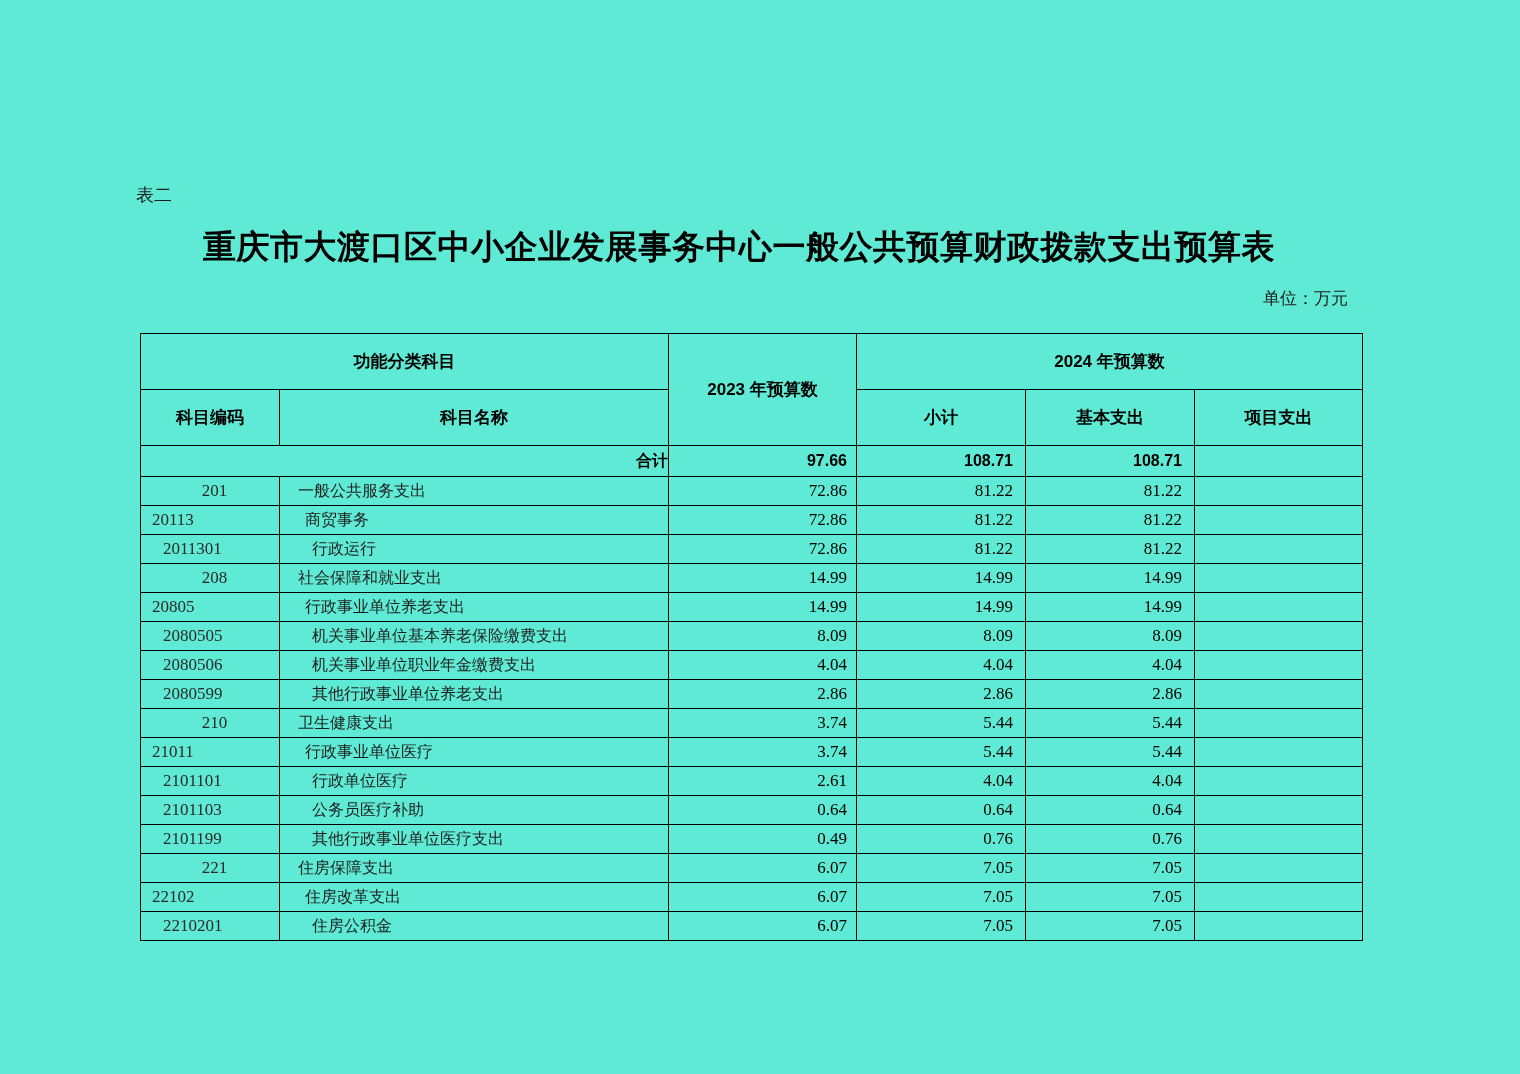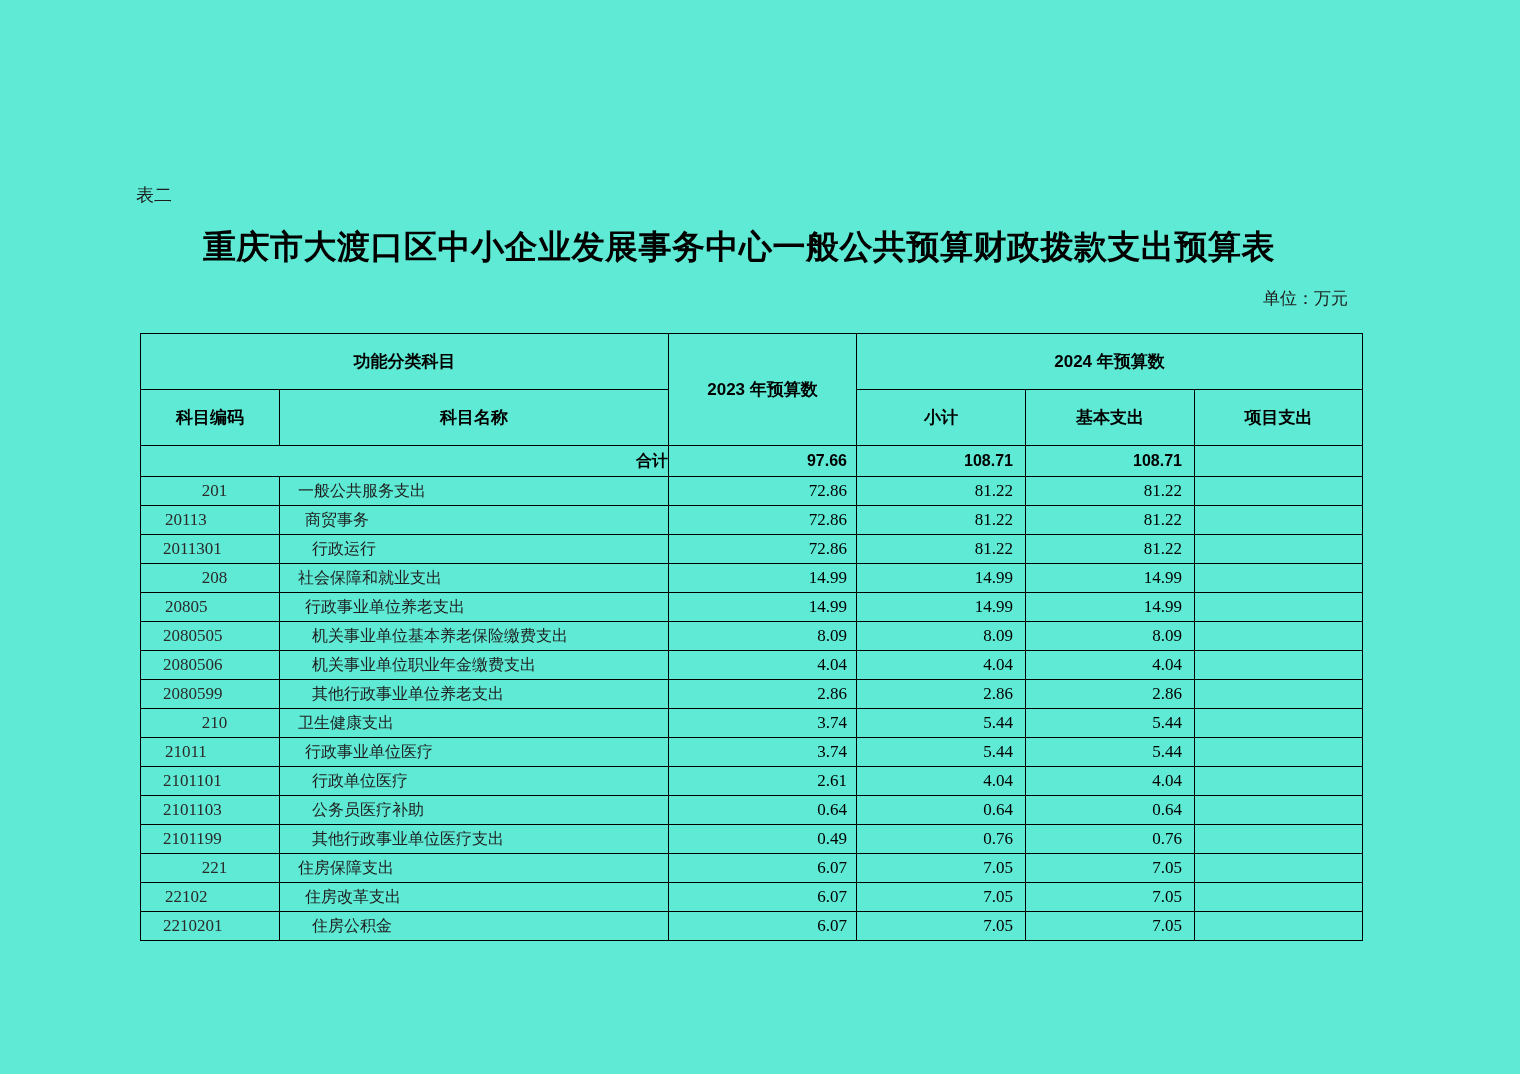--- a/index.html
+++ b/index.html
@@ -59,21 +59,21 @@
     font-size: 17px; color: #2a2a2a;
     font-family: "Liberation Serif", serif;
     text-align: left;
   }
   td.name {
     font-size: 16px; color: #1f1f1f;
     font-family: "Liberation Serif", serif;
     text-align: left;
   }
   td.code.lv1 { padding-left: 9px; text-align: center; }
-  td.code.lv2 { padding-left: 24px; }
+  td.code.lv2 { padding-left: 11px; }
   td.code.lv3 { padding-left: 22px; }
   td.name.lv1 { padding-left: 18px; }
   td.name.lv2 { padding-left: 25px; }
   td.name.lv3 { padding-left: 32px; }
   td.num {
     text-align: right;
     font-size: 17px;
     font-family: "Liberation Serif", serif;
   }
   td.num.c2023 { padding-right: 9px; }

